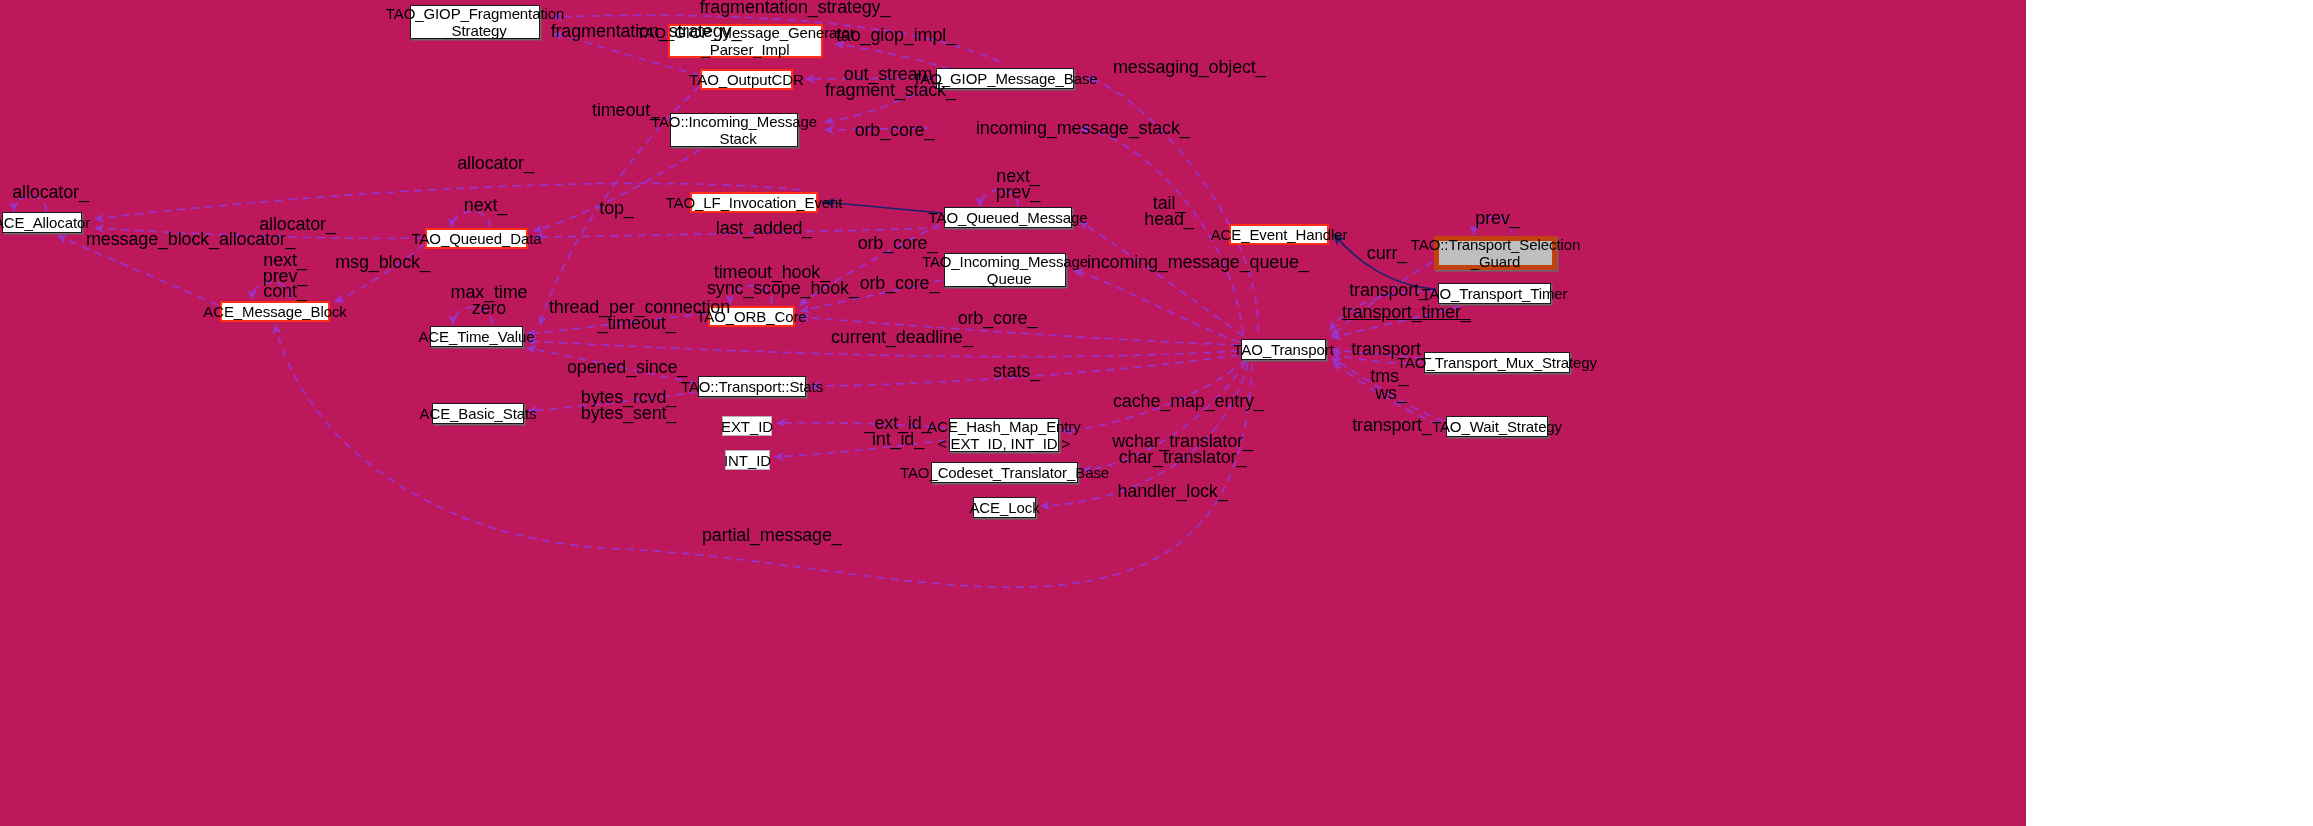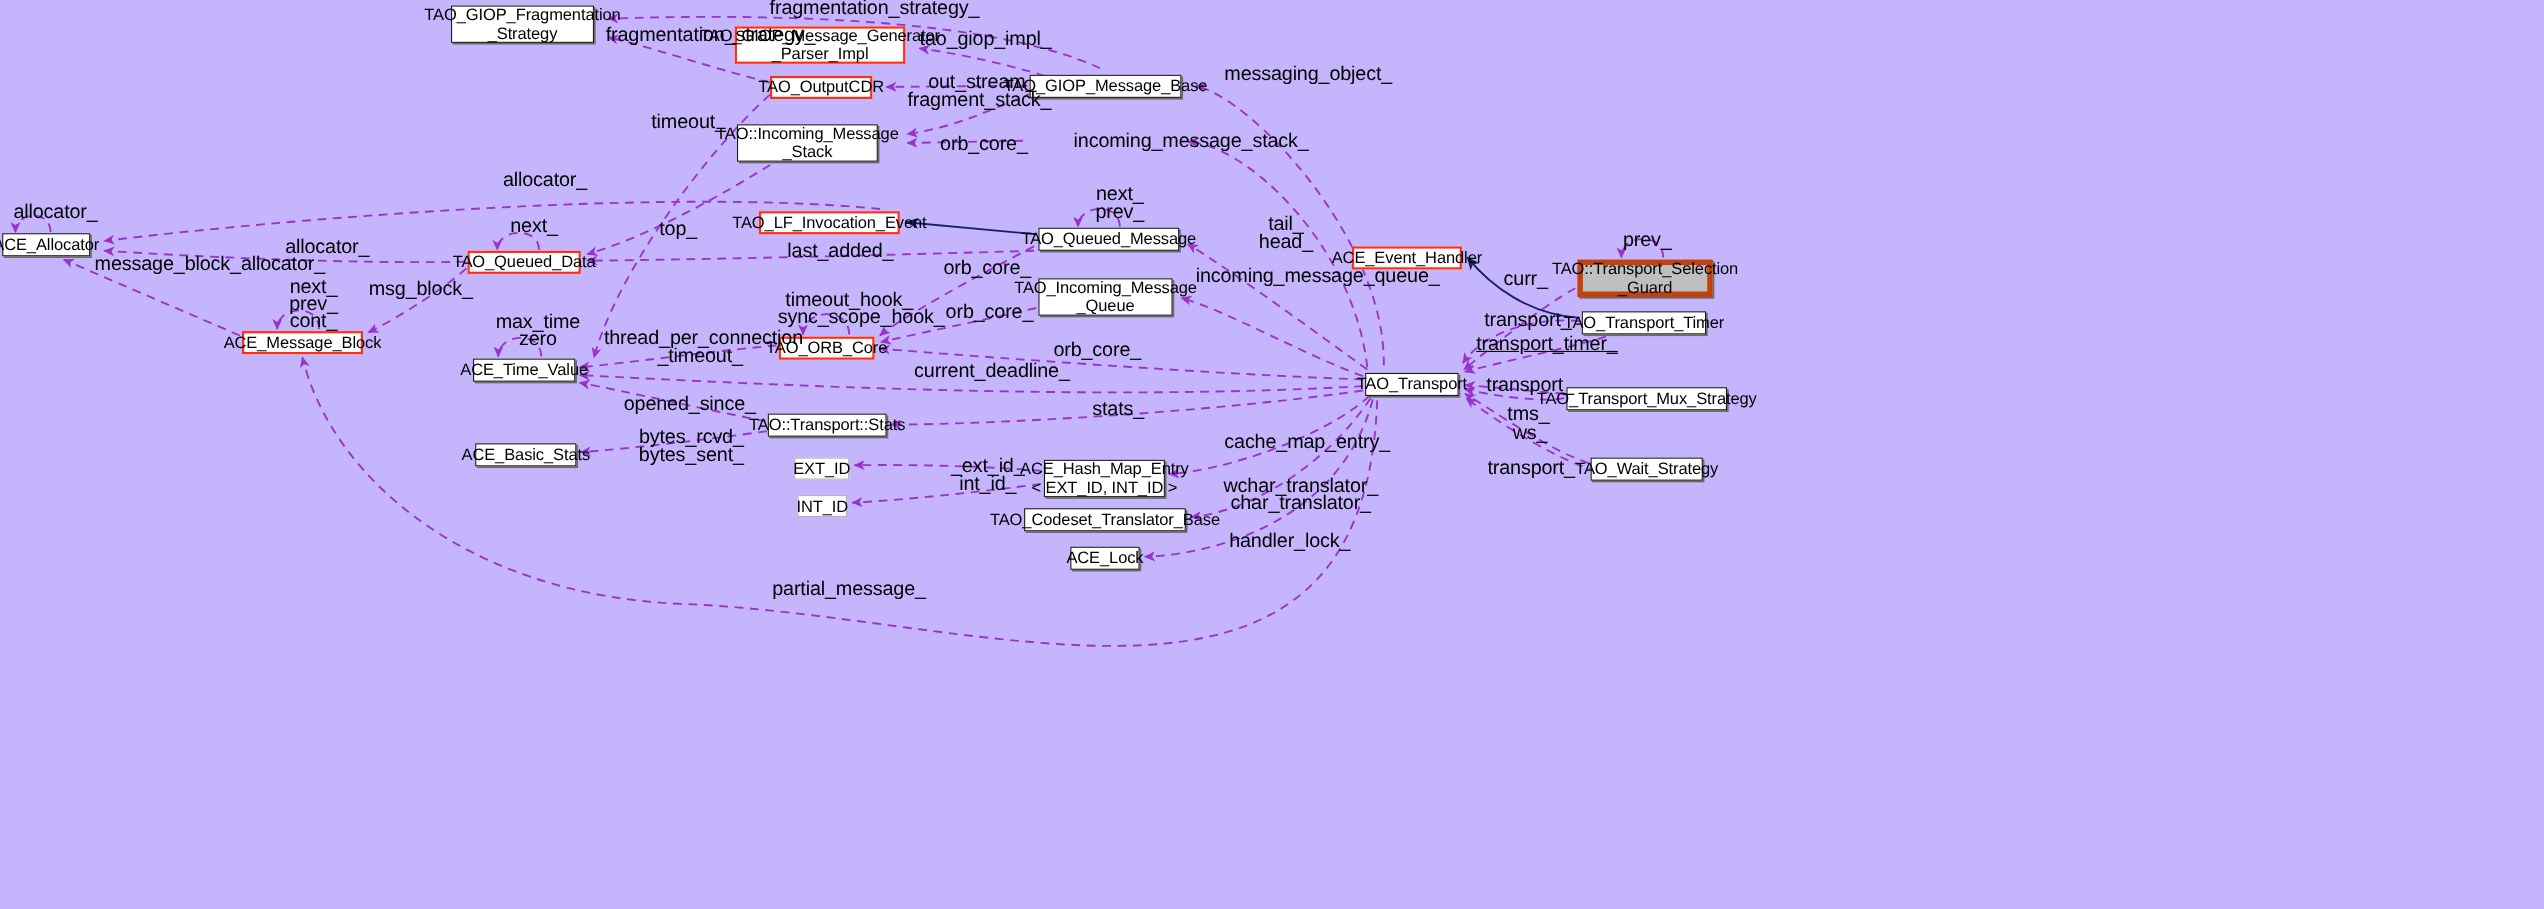--- a/index.html
+++ b/index.html
@@ -2,23 +2,23 @@
 <html><head>
 <meta charset="utf-8">
 <style>
   html, body {
     margin: 0;
     padding: 0;
     background: #ffffff;
   }
   #canvas {
     position: relative;
-    width: 2313px;
+    width: 2026px;
     height: 826px;
-    background: #c4b5fd;
+    background: #be185d;
     font-family: "Liberation Sans", sans-serif;
     overflow: hidden;
   }
   #edges {
     position: absolute;
     left: 0;
     top: 0;
     width: 2313px;
     height: 826px;
     pointer-events: none;
@@ -227,21 +227,21 @@
   <div class="elabel" style="left:1139px;top:196px;width:60px;">tail_
 head_</div>
   <div class="elabel" style="left:1470px;top:211px;width:55px;">prev_</div>
   <div class="elabel" style="left:458px;top:198px;width:55px;">next_</div>
   <div class="elabel" style="left:594px;top:201px;width:45px;">top_</div>
   <div class="elabel" style="left:255px;top:217px;width:85px;">allocator_</div>
   <div class="elabel" style="left:714px;top:221px;width:100px;">last_added_</div>
   <div class="elabel" style="left:1362px;top:246px;width:50px;">curr_</div>
   <div class="elabel" style="left:86px;top:232px;width:200px;">message_block_allocator_</div>
   <div class="elabel" style="left:855px;top:236px;width:85px;">orb_core_</div>
-  <div class="elabel" style="left:1087px;top:243px;width:205px;">incoming_message_queue_</div>
+  <div class="elabel" style="left:1087px;top:255px;width:205px;">incoming_message_queue_</div>
   <div class="elabel" style="left:255px;top:253px;width:60px;">next_
 prev_
 cont_</div>
   <div class="elabel" style="left:335px;top:255px;width:95px;">msg_block_</div>
   <div class="elabel" style="left:707px;top:265px;width:130px;">timeout_hook_
 sync_scope_hook_</div>
   <div class="elabel" style="left:857px;top:276px;width:85px;">orb_core_</div>
   <div class="elabel" style="left:1344px;top:283px;width:90px;">transport_</div>
   <div class="elabel" style="left:449px;top:285px;width:80px;">max_time
 zero</div>

